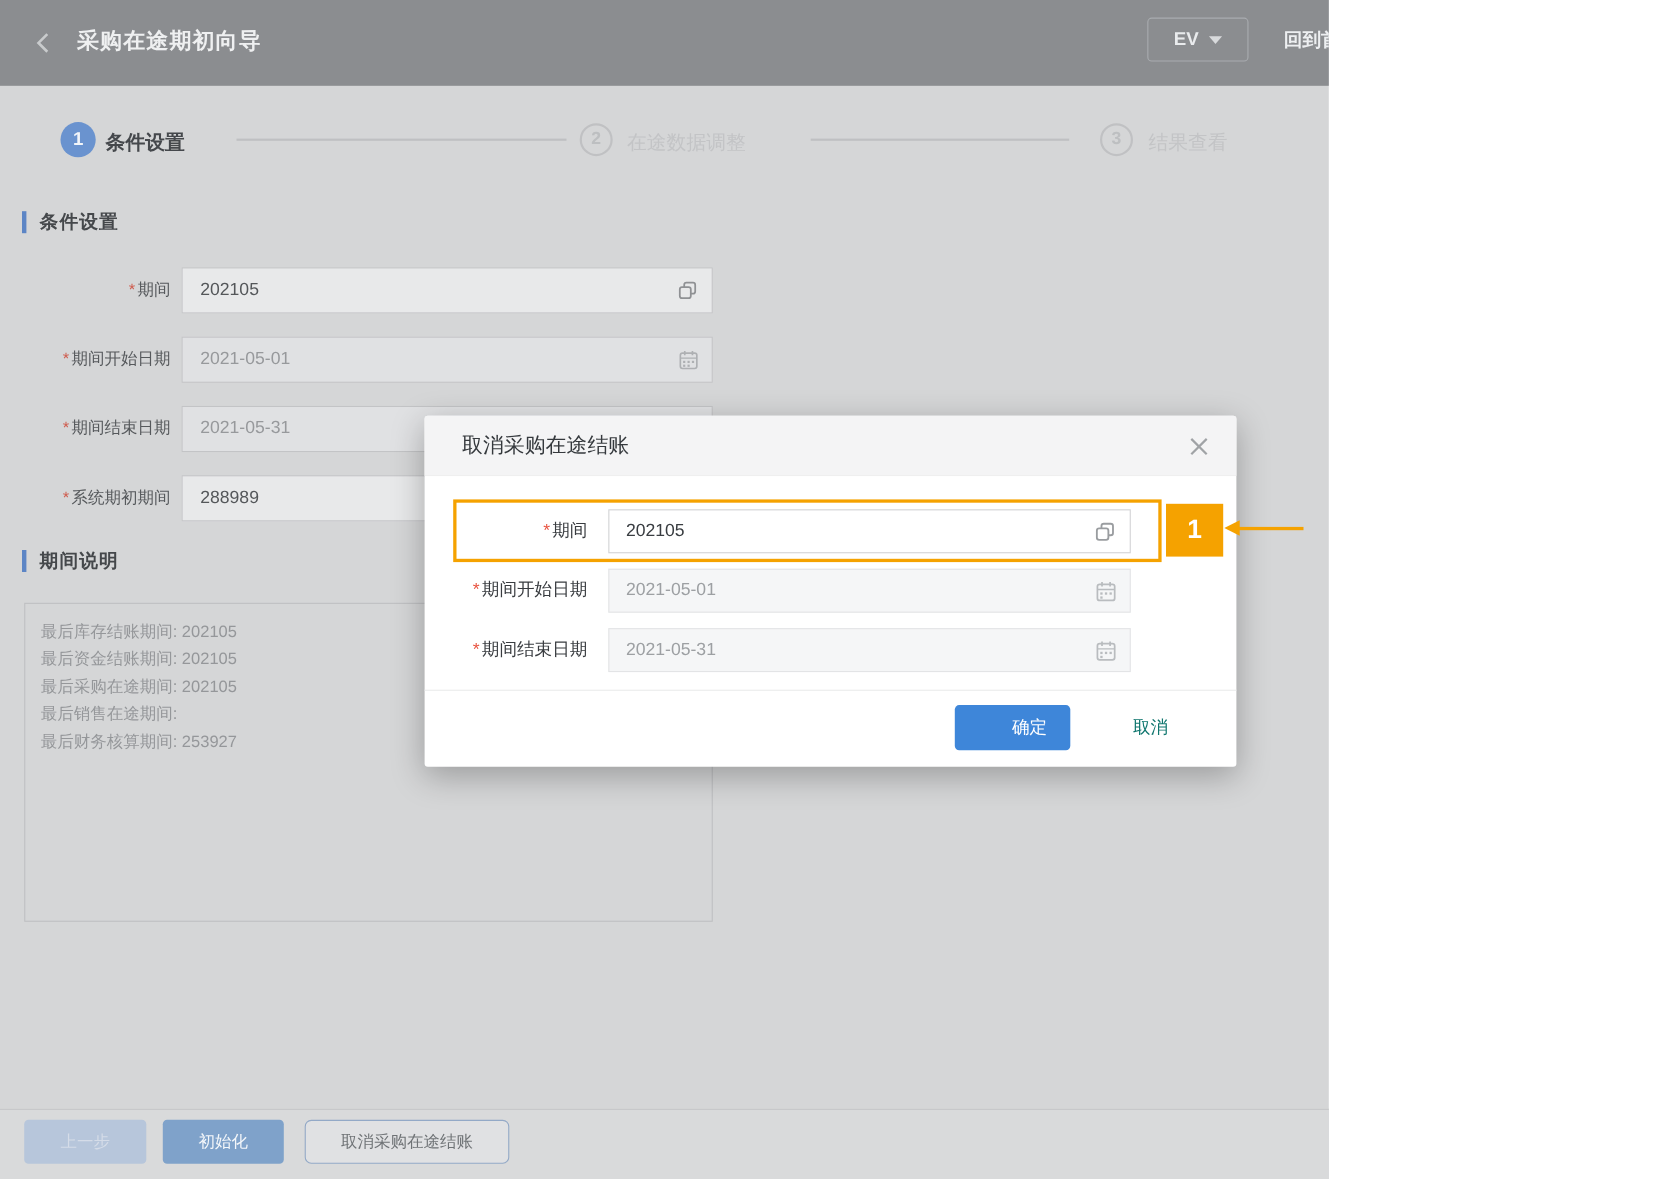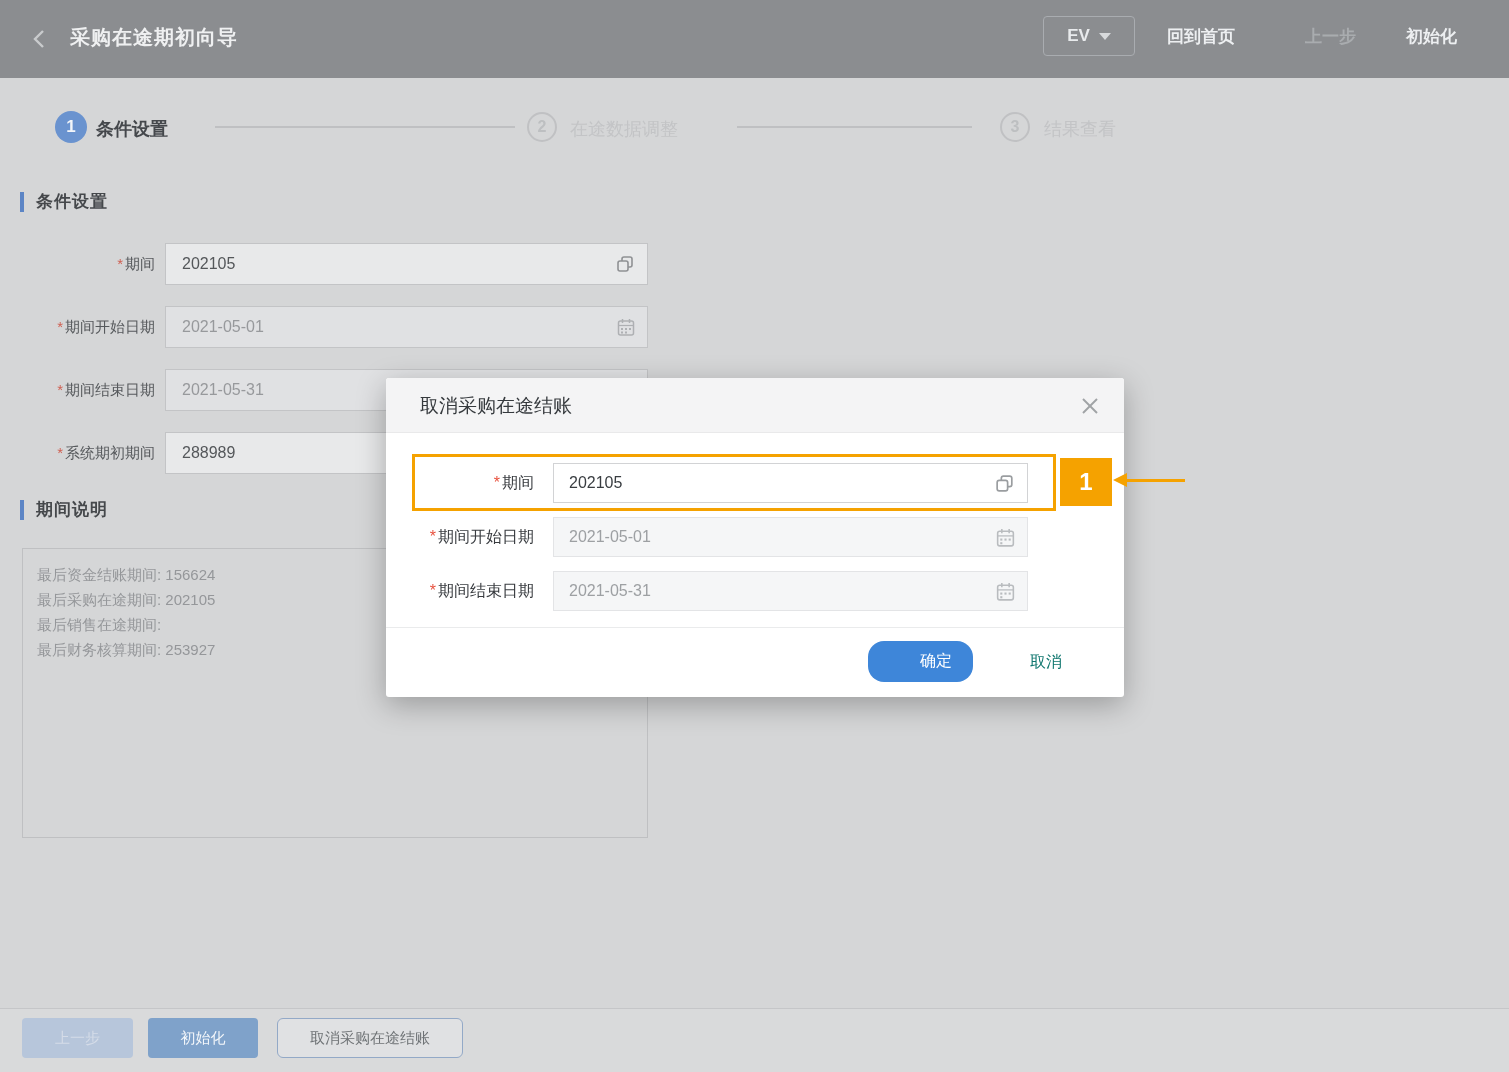--- a/index.html
+++ b/index.html
@@ -1,17 +1,17 @@
 <!DOCTYPE html>
 <html><head>
 <meta charset="utf-8">
 <style>
   * { margin:0; padding:0; box-sizing:border-box; }
   body { font-family:"Liberation Sans","DejaVu Sans",sans-serif; }
-  #screen { position:relative; width:1509px; height:1072px; background:#d5d6d7; overflow:hidden; }
+  #screen { position:relative; width:1208px; height:1072px; background:#d5d6d7; overflow:hidden; }
 
   
   .topbar { position:absolute; left:0; top:0; width:1509px; height:78px; background:#8b8d90; }
   .back { position:absolute; left:28px; top:27px; width:24px; height:24px; cursor:pointer; }
   .topbar-title { position:absolute; left:70px; top:24px; font-size:20px; font-weight:600; color:#eff0f1; letter-spacing:1px; }
   .env-box { position:absolute; left:1043px; top:16px; width:92px; height:40px; border:1px solid #a9acb0; border-radius:4px;
              display:flex; align-items:center; justify-content:center; gap:9px; color:#e9ebed; font-size:17px; font-weight:600; cursor:pointer; }
   .caret { width:0; height:0; border-left:6px solid transparent; border-right:6px solid transparent; border-top:7px solid #d8dadc; }
   .top-link { position:absolute; top:25px; font-size:17px; font-weight:700; color:#edeff1; cursor:pointer; }
   .top-link.home { left:1167px; }
@@ -71,21 +71,21 @@
   .m-title { position:absolute; left:34px; top:0; line-height:55px; font-size:19px; font-weight:500; color:#35393d; }
   .m-close { position:absolute; right:22px; top:16px; width:24px; height:24px; cursor:pointer; }
   .m-label { position:absolute; left:20px; width:128px; height:40px; line-height:40px; text-align:right; font-size:16px; color:#393c40; }
   .m-label .req { color:#e8523f; }
   .m-inp { position:absolute; left:167px; width:475px; height:40px; border:1px solid #d2d3d5; background:#fff;
            display:flex; align-items:center; padding:0 40px 0 15px; font-size:16px; color:#393d41; }
   .m-inp.dis { background:#f5f6f7; border-color:#e3e4e6; color:#9da0a3; }
   .m-inp .ficon { position:absolute; right:11px; top:9px; }
   .mr1 { top:85px; } .mr2 { top:139px; } .mr3 { top:193px; }
   .m-divider { position:absolute; left:0; top:249px; width:100%; height:1px; background:#eaebec; }
-  .m-ok { position:absolute; left:482px; top:263px; width:105px; height:41px; background:#3e86d9; border-radius:16px;
+  .m-ok { position:absolute; left:482px; top:263px; width:105px; height:41px; background:#3e86d9; border-radius:4px;
           display:flex; align-items:center; justify-content:center; color:#ffffff; font-size:16px; cursor:pointer;padding-left:31px; }
   .m-cancel { position:absolute; left:610px; top:263px; width:100px; height:41px; line-height:41px; text-align:center;
               color:#0f766e; font-size:16px; cursor:pointer; }
 
   
   .hl-box { position:absolute; left:26px; top:76px; width:644px; height:57px; border:3px solid #f5a200; z-index:12; pointer-events:none; }
   .badge { position:absolute; left:674px; top:80px; width:52px; height:48px; background:#f5a200; z-index:12;
            display:flex; align-items:center; justify-content:center; color:#fff; font-size:24px; font-weight:700; }
   .arrow-head { position:absolute; left:1113px; top:473px; width:0; height:0; z-index:20;
                 border-top:7px solid transparent; border-bottom:7px solid transparent; border-right:14px solid #f5a200; }
@@ -181,21 +181,22 @@
     <div class="inp">
       <span>288989</span>
     </div>
   </div>
 
   <div class="sec-head period">
     <span class="sec-bar"></span>
     <span class="sec-title">期间说明</span>
   </div>
   <div class="pbox">
-    <div class="pline">最后资金结账期间: 156624</div>
+    <div class="pline">最后库存结账期间: 202105</div>
+    <div class="pline">最后资金结账期间: 202105</div>
     <div class="pline">最后采购在途期间: 202105</div>
     <div class="pline">最后销售在途期间:</div>
     <div class="pline">最后财务核算期间: 253927</div>
   </div>
 
   <div class="foot-strip"></div>
   <div class="btn btn-prev">上一步</div>
   <div class="btn btn-init">初始化</div>
   <div class="btn btn-cancel-closing">取消采购在途结账</div>
 

